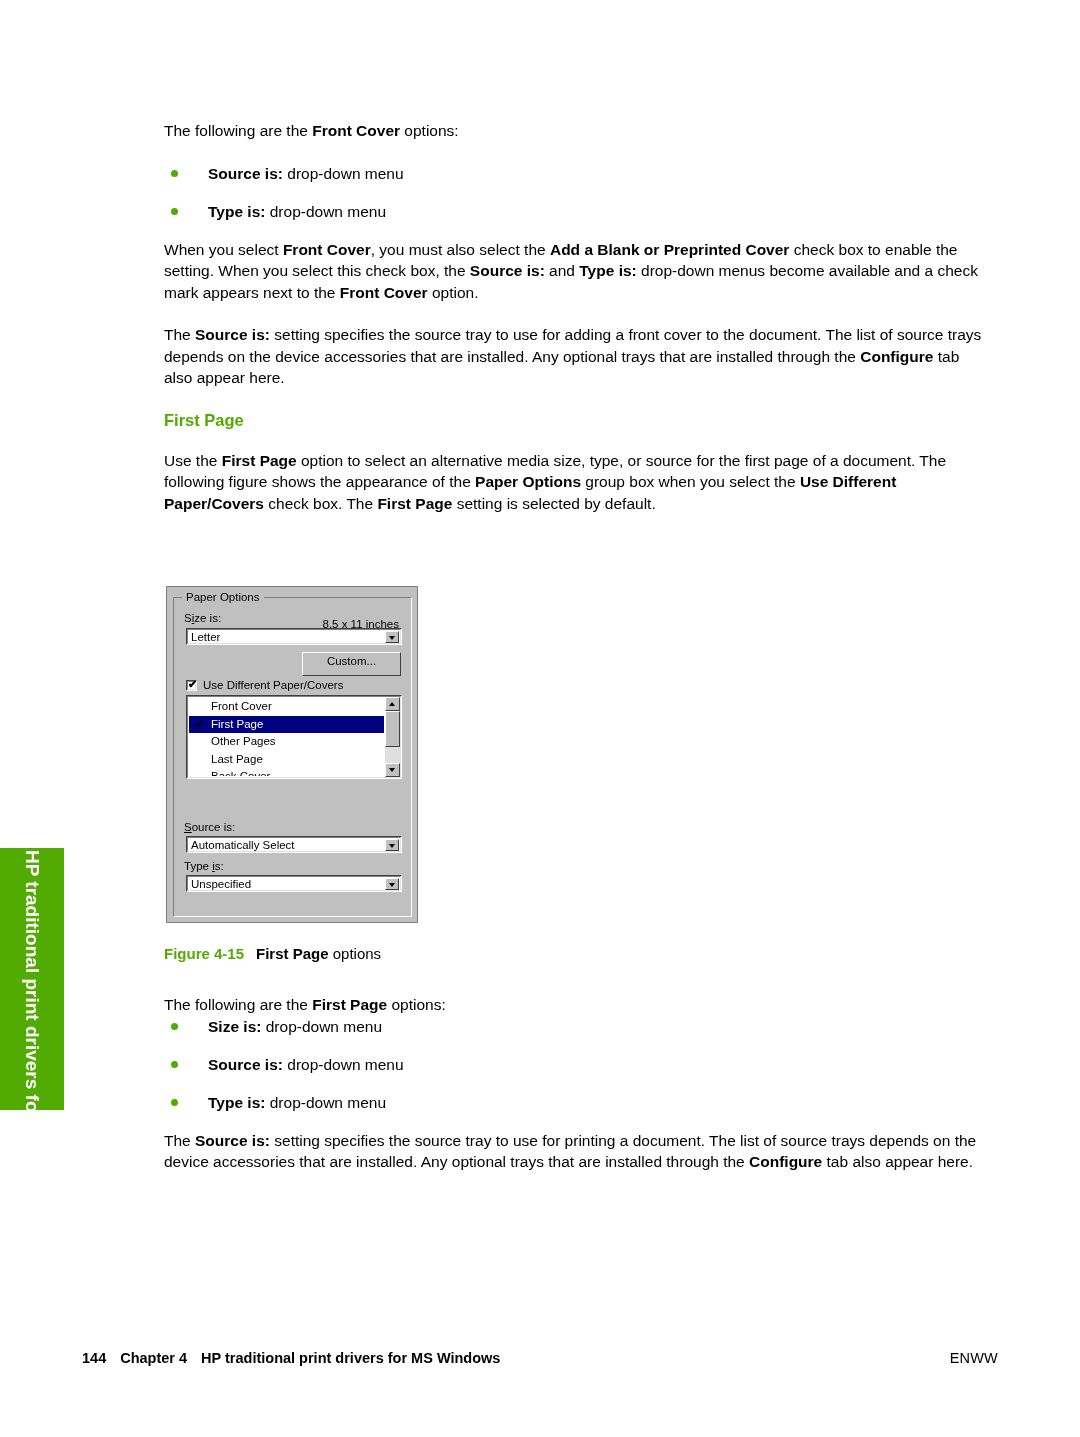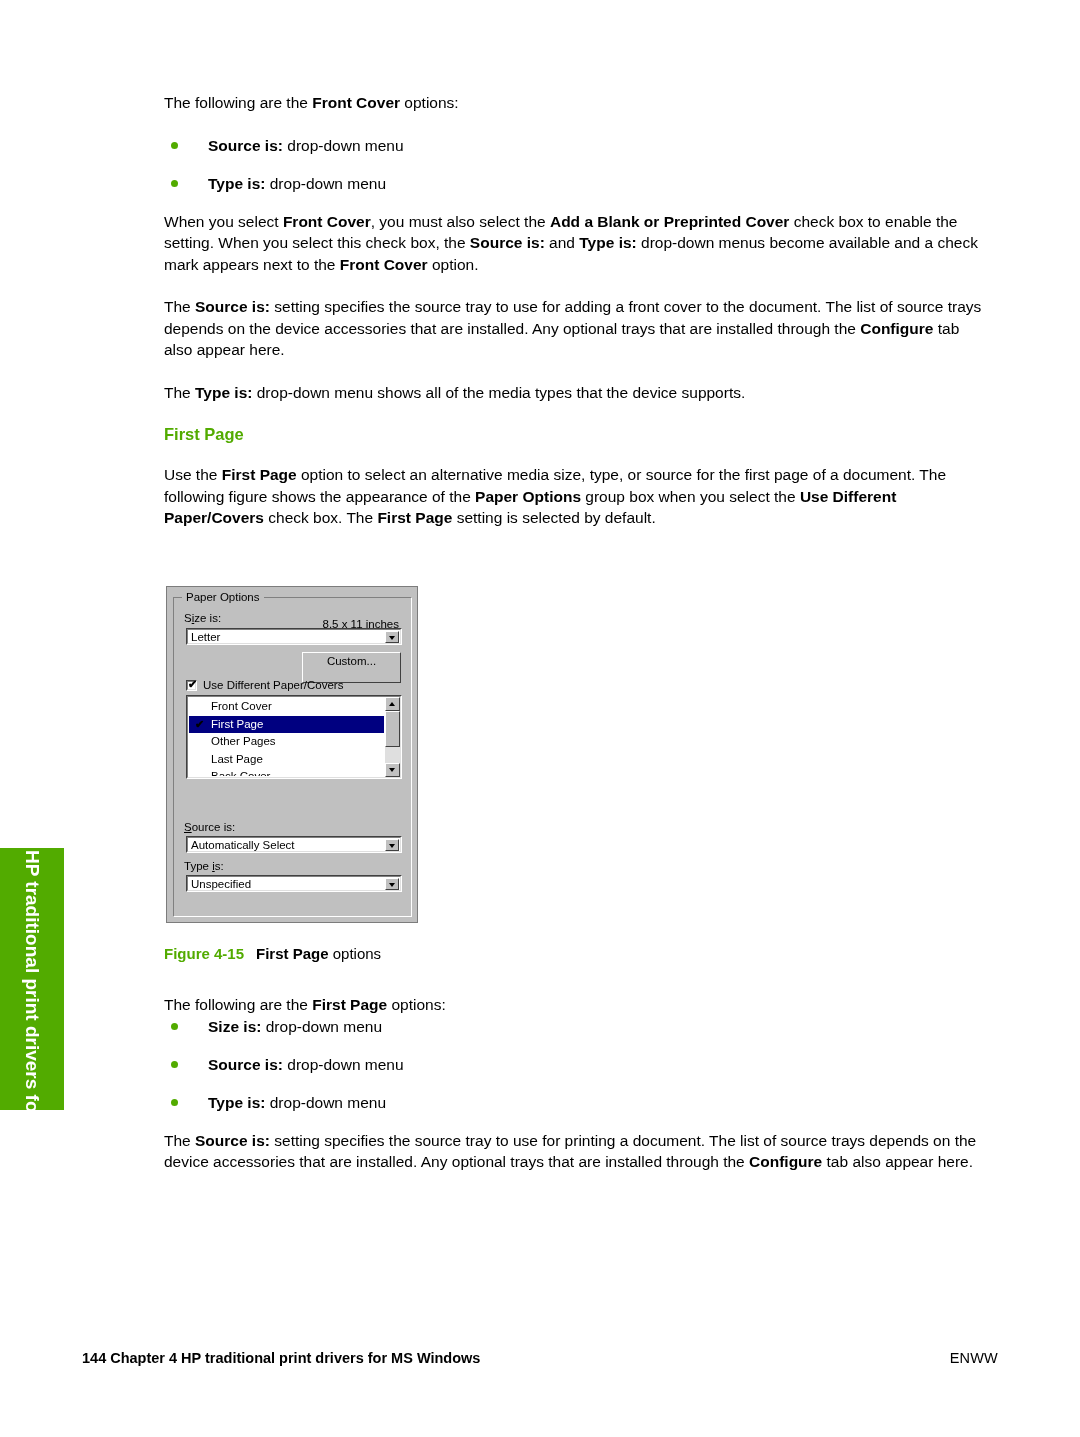--- a/index.html
+++ b/index.html
@@ -38,21 +38,21 @@
     font-size: 19px;
     line-height: 24px;
     width: 258px;
     text-align: center;
   }
 
   
   .content {
     position: absolute;
     left: 164px;
-    top: 92px;
+    top: 120px;
     width: 822px;
   }
 
   p.body {
     font-size: 15.5px;
     line-height: 21.5px;
     margin: 0 0 21px 0;
     text-align: left;
     color: #000;
   }
@@ -204,21 +204,21 @@
   .btn {
     position: absolute;
     background: #c0c0c0;
     border: 1px solid #ffffff;
     border-right-color: #404040;
     border-bottom-color: #404040;
     box-sizing: border-box;
     text-align: center;
     font-size: 11.5px;
     line-height: 16px;
-    height: 31px;
+    height: 24px;
   }
 
   .chk-row {
     position: absolute;
     display: flex;
     align-items: center;
     gap: 6px;
     font-size: 11.5px;
     line-height: 14px;
     white-space: nowrap;
@@ -360,21 +360,21 @@
     right: 82px;
     top: 1348px;
     font-size: 14.5px;
     line-height: 20px;
     display: flex;
     justify-content: space-between;
     align-items: baseline;
   }
   .footer .left {
     display: flex;
-    gap: 4px;
+    gap: 14px;
     align-items: baseline;
   }
   .footer .pageno { font-weight: bold; }
   .footer .chap { font-weight: bold; }
   .footer .chaptitle { font-weight: bold; }
   .footer .enww { letter-spacing: 0.2px; }
 </style>
 </head>
 <body>
 
@@ -388,21 +388,20 @@
 
   <ul class="bullets">
     <li><span class="bullet-dot"></span><b>Source is:</b><span> drop-down menu</span></li>
     <li><span class="bullet-dot"></span><b>Type is:</b><span> drop-down menu</span></li>
   </ul>
 
   <p class="body"><span>When you select </span><b>Front Cover</b><span>, you must also select the </span><b>Add a Blank or Preprinted Cover</b><span> check box to enable the setting. When you select this check box, the </span><b>Source is:</b><span> and </span><b>Type is:</b><span> drop-down menus become available and a check mark appears next to the </span><b>Front Cover</b><span> option.</span></p>
 
   <p class="body"><span>The </span><b>Source is:</b><span> setting specifies the source tray to use for adding a front cover to the document. The list of source trays depends on the device accessories that are installed. Any optional trays that are installed through the </span><b>Configure</b><span> tab also appear here.</span></p>
 
-  <p class="body"><span>The </span><b>Type is:</b><span> drop-down menu shows all of the media types that the device supports.</span></p>
 
   <h3 class="green-head">First Page</h3>
 
   <p class="body"><span>Use the </span><b>First Page</b><span> option to select an alternative media size, type, or source for the first page of a document. The following figure shows the appearance of the </span><b>Paper Options</b><span> group box when you select the </span><b>Use Different Paper/Covers</b><span> check box. The </span><b>First Page</b><span> setting is selected by default.</span></p>
 
 </div>
 
 <div class="dialog-wrap">
   <div class="dlg">
     <div class="grp">

